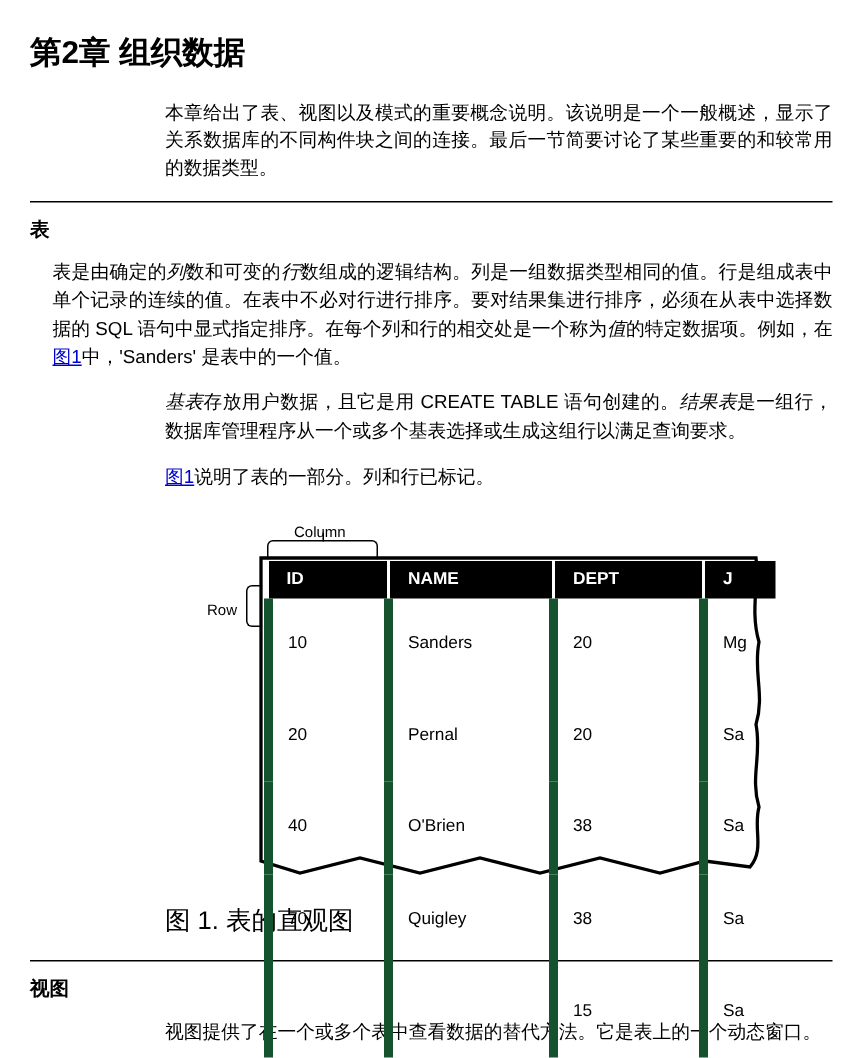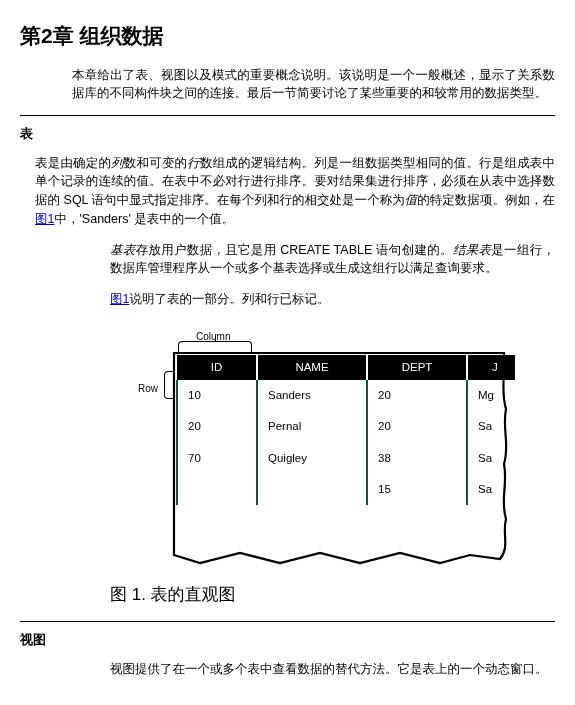--- a/index.html
+++ b/index.html
@@ -11,21 +11,21 @@
     width: 575px;
     box-sizing: border-box;
     line-height: 1.5;
   }
   .chapter-title {
     font-size: 21px;
     font-weight: bold;
     margin-bottom: 14px;
   }
   .intro {
-    margin-left: 52px;
+    margin-left: 90px;
     margin-bottom: 12px;
     text-align: justify;
   }
   .hr {
     border-top: 1px solid #000;
     margin: 2px 0 6px 0;
   }
   .section-head {
     font-weight: bold;
     font-size: 13px;
@@ -95,31 +95,31 @@
     top: 26px; left: 36px;
     border-collapse: collapse;
     font-family: Arial, Helvetica, sans-serif;
     font-size: 11.5px;
     width: 338px;
     table-layout: fixed;
   }
   table.data th {
     background: #000;
     color: #fff;
-    font-weight: normal;
-    padding: 4px 24px;
-    text-align: center;
+    font-weight: bold;
+    padding: 4px 12px;
+    text-align: left;
     border-right: 2px solid #fff;
     overflow: hidden;
   }
   table.data th:first-child { border-left: none; }
   table.data td {
-    padding: 7px 10px;
+    padding: 22px 10px;
     border-right: 1px solid #000;
-    border-left: 2px solid #14532d;
+    border-left: 6px solid #14532d;
     overflow: hidden;
     white-space: nowrap;
   }
   table.data td.cut, table.data th.cut { border-right: none; }
   .caption {
     margin-left: 90px;
     margin-top: 6px;
     margin-bottom: 14px;
     font-size: 17px;
   }
@@ -184,20 +184,26 @@
           <td>20</td>
           <td class="cut">Mg</td>
         </tr>
         <tr>
           <td>20</td>
           <td>Pernal</td>
           <td>20</td>
           <td class="cut">Sa</td>
         </tr>
         <tr>
+          <td>40</td>
+          <td>O'Brien</td>
+          <td>38</td>
+          <td class="cut">Sa</td>
+        </tr>
+        <tr>
           <td>70</td>
           <td>Quigley</td>
           <td>38</td>
           <td class="cut">Sa</td>
         </tr>
         <tr>
           <td></td>
           <td></td>
           <td>15</td>
           <td class="cut">Sa</td>

